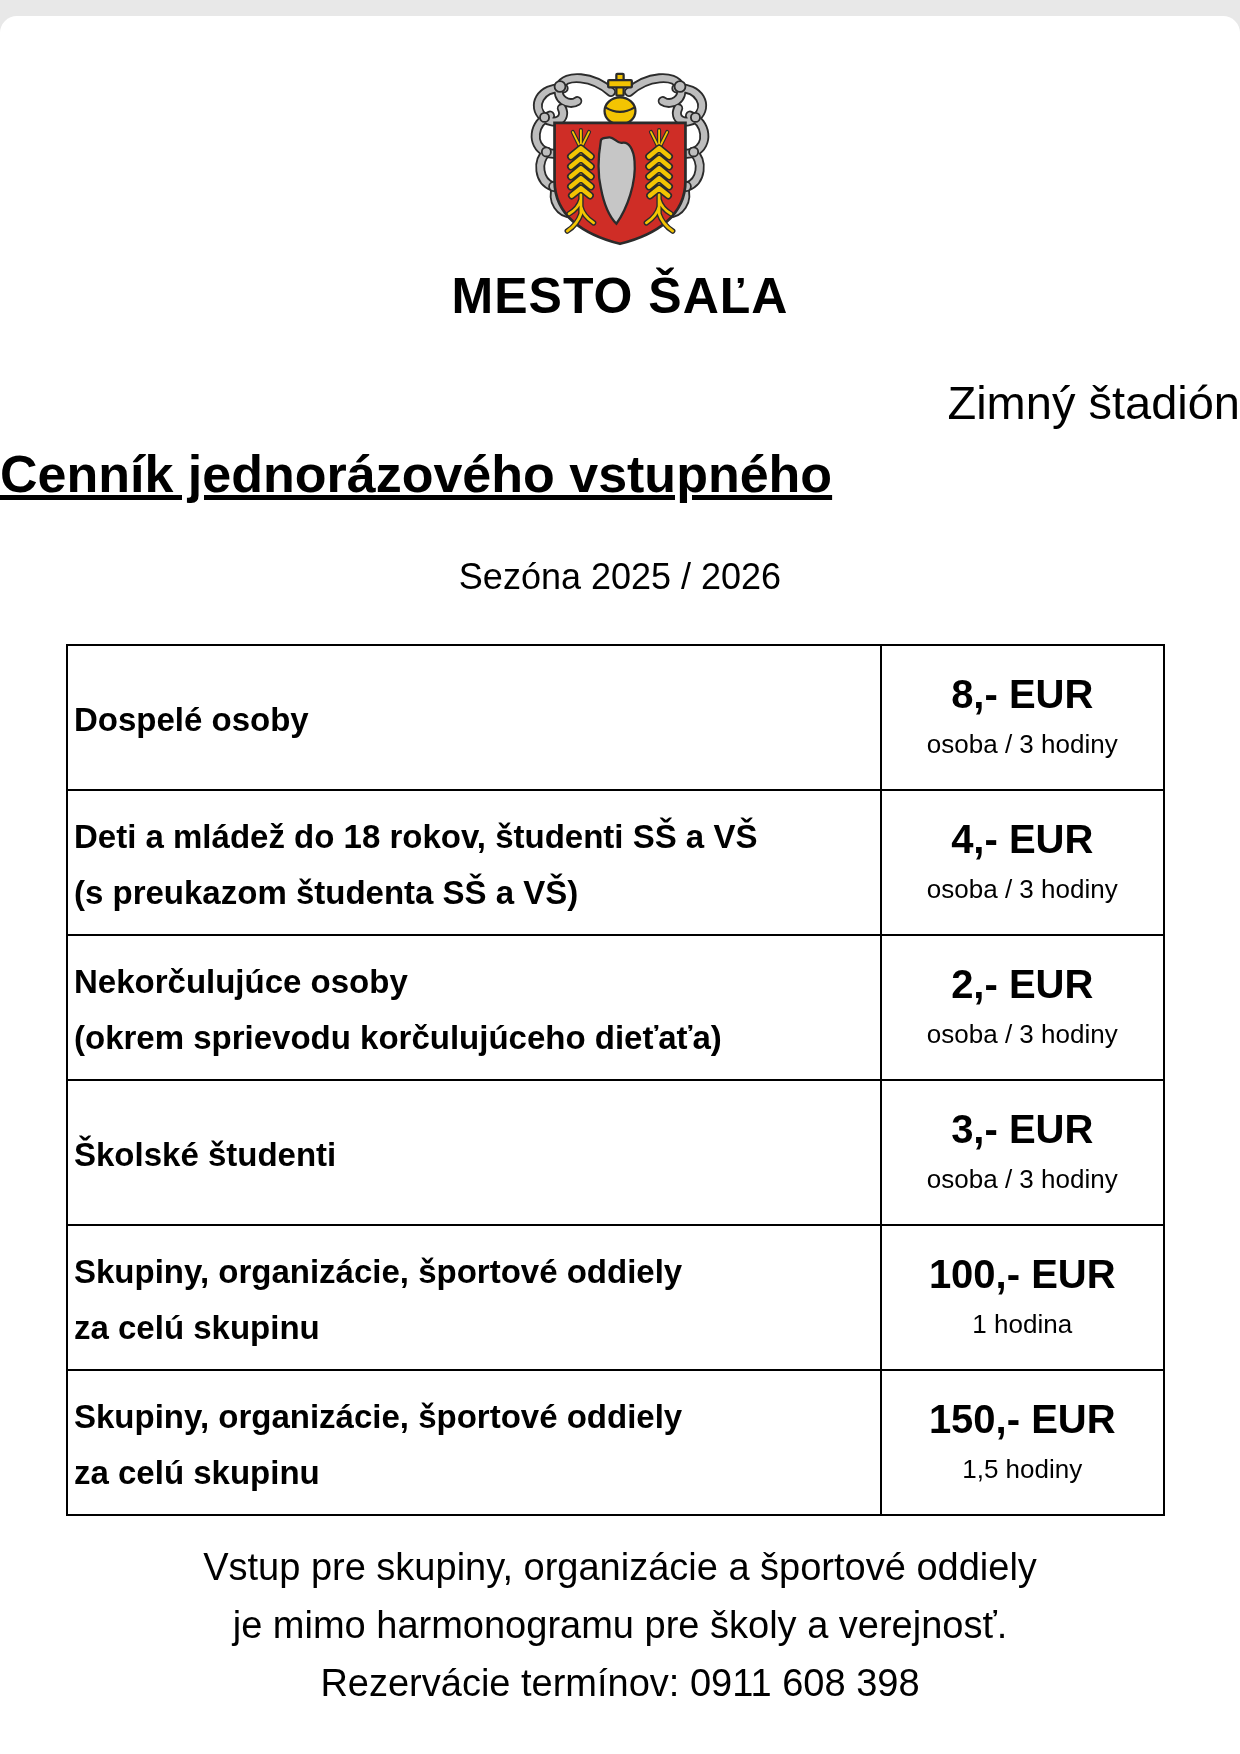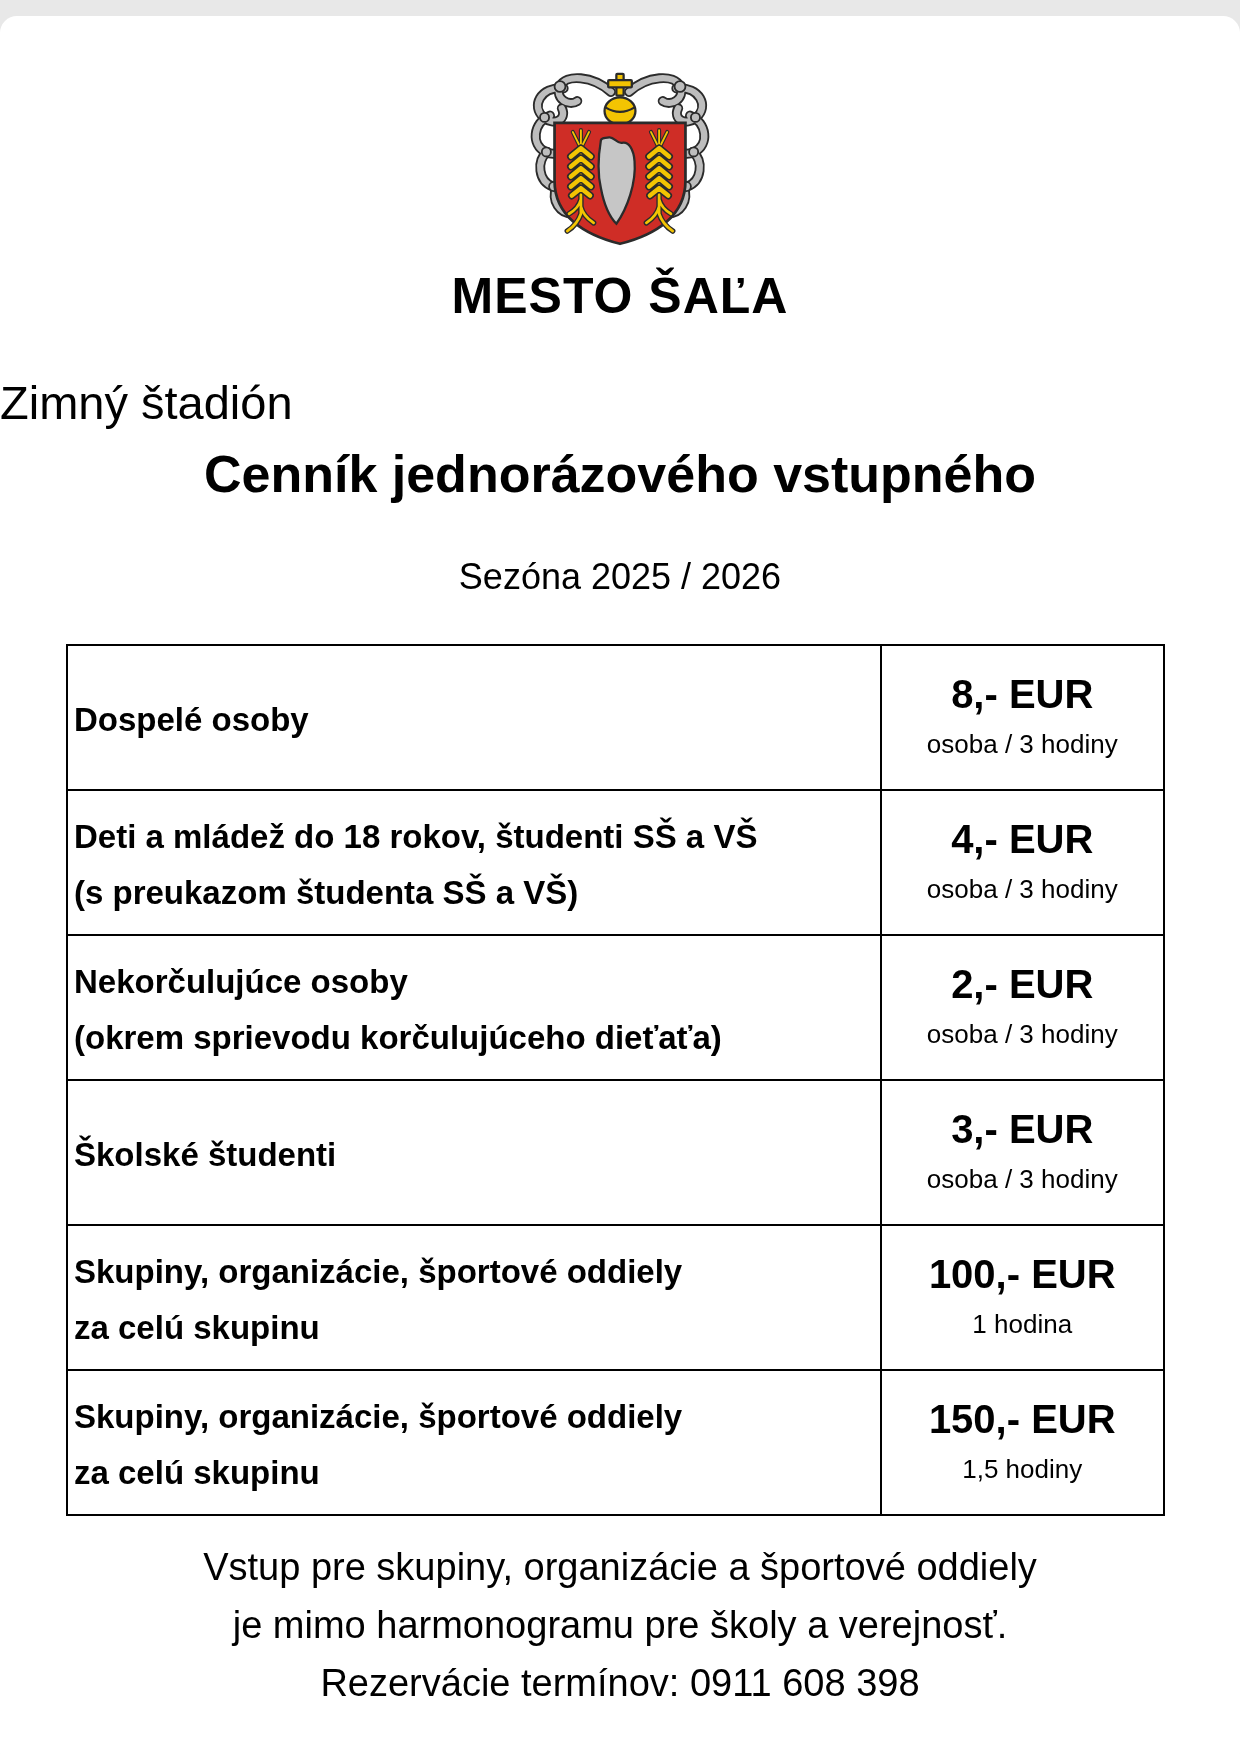--- a/index.html
+++ b/index.html
@@ -15,22 +15,22 @@
   *{box-sizing:border-box;}
   html,body{margin:0;padding:0;background:#e8e8e8;}
   .page{
     width:1240px;height:1754px;margin:16px auto;background:var(--paper);
     font-family:"Liberation Sans",sans-serif;color:var(--ink);
     overflow:hidden;position:relative;border-radius:17px;
   }
   
   .crest{display:block;margin:54px auto 0;}
   .org{font-size:50px;font-weight:700;text-align:center;margin:4px 0 0;letter-spacing:1px;}
-  .subtitle{font-size:47px;font-weight:400;text-align:left;margin:50px 0 0;}
-  .doc-title{font-size:52px;font-weight:700;text-align:center;margin:14px 0 0;}
+  .subtitle{font-size:47px;font-weight:400;text-align:right;margin:50px 0 0;}
+  .doc-title{font-size:52px;font-weight:700;text-align:left;margin:14px 0 0;text-decoration:underline;}
   .season{font-size:36px;font-weight:400;text-align:center;margin:52px 0 0;}
   
   .price-table{border-collapse:collapse;table-layout:fixed;width:1099px;margin:46px 0 0 66px;}
   .price-table td{border:2px solid var(--ink);vertical-align:middle;}
   .price-table tr{height:145px;}
   .service-cell{width:792px;font-weight:700;font-size:33px;padding:5px 12px 0 6px;}
   .label-line{line-height:56px;}
   .price-cell{width:276px;text-align:center;}
   .price{font-size:40px;font-weight:700;line-height:52px;}
   .unit{font-size:26px;font-weight:400;line-height:48px;}

